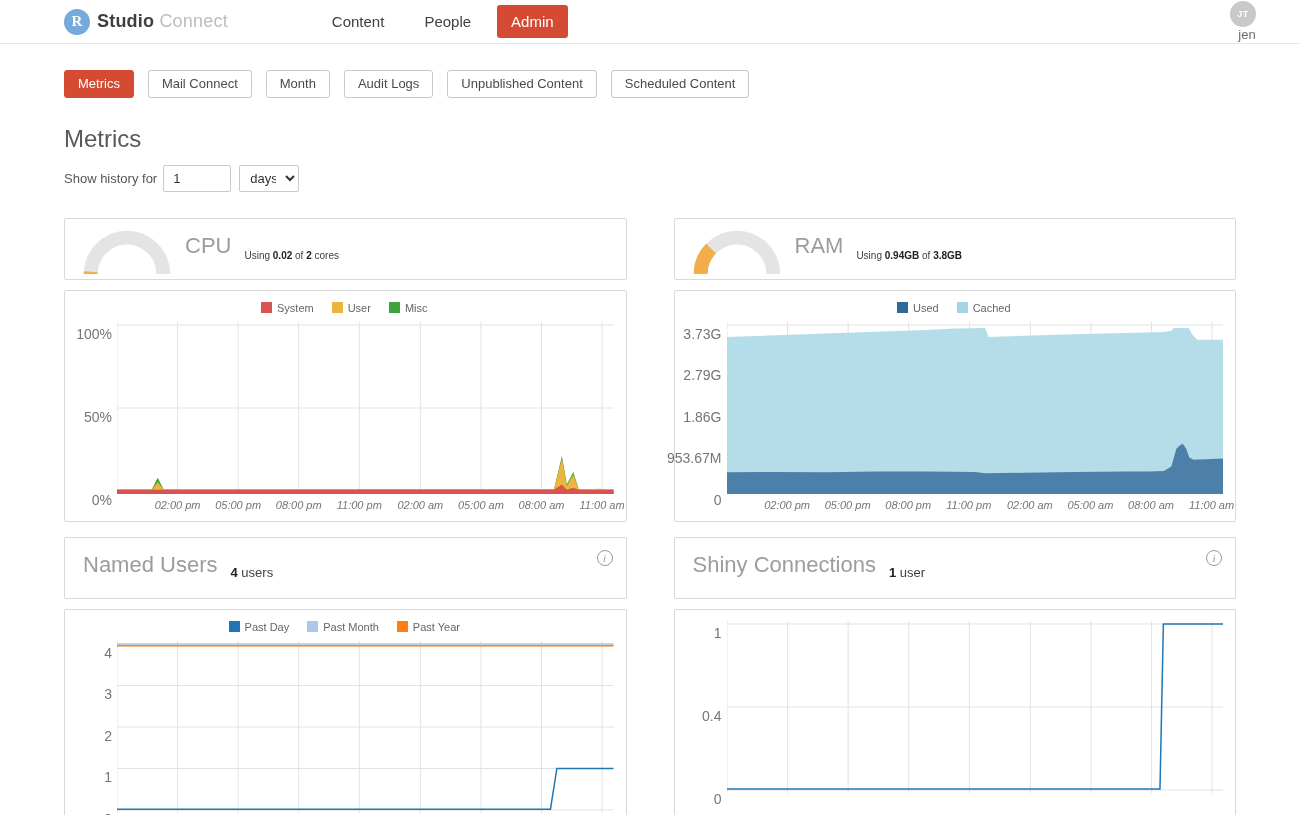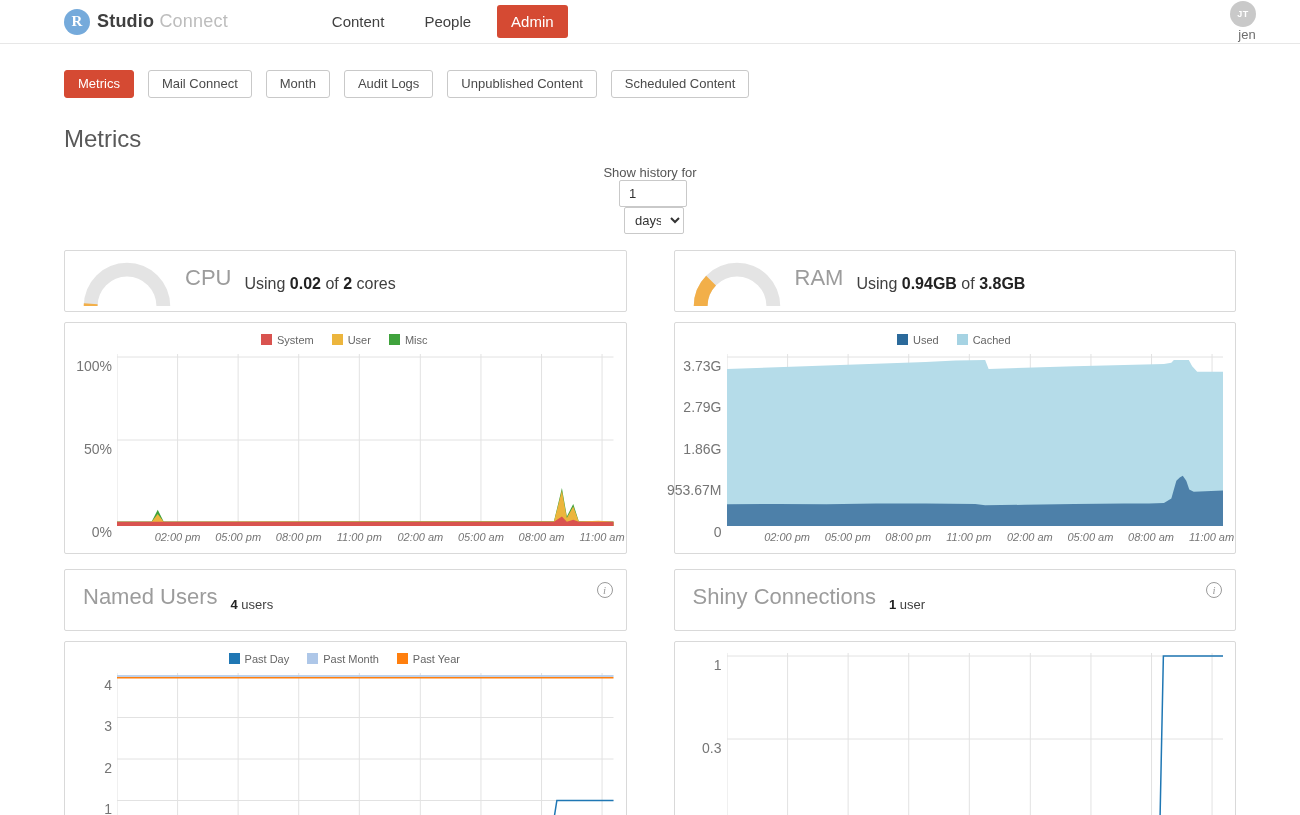--- a/index.html
+++ b/index.html
@@ -20,33 +20,33 @@
   .avatar { width:26px; height:26px; border-radius:50%; background:#c9c9c9; color:#fff; font-size:9px; font-weight:bold; display:flex; align-items:center; justify-content:center; letter-spacing:.5px; }
   .username { margin-left:8px; font-size:13px; color:#6e6e6e; }
 
   
   :root { --accent:#d54a33; --border:#d9d9d9; }
   .container { padding:0 64px 30px 64px; }
   .tabs { display:flex; margin-top:26px; }
   .tab { border:1px solid #c9c9c9; background:#fff; color:#4a4a4a; font-size:13px; font-family:inherit; padding:5px 13px; margin-right:14px; border-radius:3px; cursor:pointer; line-height:1.2; }
   .tab.active { background:var(--accent); border-color:var(--accent); color:#fff; }
   .page-title { font-size:24px; font-weight:400; color:#595959; margin:27px 0 12px 0; }
-  .history-row { display:flex; align-items:center; font-size:13px; color:#555; margin-bottom:16px;flex-direction:column; }
+  .history-row { display:flex; align-items:center; font-size:13px; color:#555; margin-bottom:26px; }
   .history-input { width:68px; height:27px; border:1px solid #c9c9c9; border-radius:2px; padding:2px 9px; font-size:13px; font-family:inherit; color:#333; margin-left:6px; }
   .history-select { height:27px; border:1px solid #c9c9c9; border-radius:2px; background:#fff; font-size:13px; font-family:inherit; color:#333; margin-left:8px; padding:2px 6px; width:60px; }
 
   .grid { display:grid; grid-template-columns:1fr 1fr; column-gap:47px; }
 
   
   .metric-card { border:1px solid var(--border); border-radius:2px; height:62px; margin-bottom:10px; display:flex; align-items:flex-end; padding:0 16px; position:relative; background:#fff; }
   .gauge-wrap { width:92px; height:48px; margin-bottom:4px; flex:none; }
   .gauge-wrap svg { width:100%; height:100%; display:block; }
   .metric-title { font-size:22px; color:#9c9c9c; line-height:1; margin:0 13px 22px 12px; white-space:nowrap; }
   .metric-title.noind { margin-left:2px; }
-  .metric-sub { font-size:16px; color:#404040; margin:0 0 18px 0; white-space:nowrap; }
+  .metric-sub { font-size:10px; color:#404040; margin:0 0 18px 0; white-space:nowrap; }
   .metric-sub b { color:#222; }
   .metric-count { font-size:13px; color:#404040; margin:16px 0 18px 0; }
   .metric-count b { color:#222; }
   .info-icon { position:absolute; top:12px; right:13px; width:16px; height:16px; border:1px solid #9a9a9a; border-radius:50%; color:#9a9a9a; font-family:"Liberation Serif", serif; font-style:italic; font-size:11px; line-height:14px; text-align:center; cursor:pointer; }
 
   
   .chart-panel { border:1px solid var(--border); border-radius:2px; padding:11px 12px 6px 10px; margin-bottom:15px; background:#fff; }
   .legend { display:flex; justify-content:center; font-size:11px; color:#666; margin-bottom:7px; min-height:13px; }
   .legend-item { margin:0 9px; white-space:nowrap; }
   .legend-item i { display:inline-block; width:11px; height:11px; margin-right:5px; vertical-align:-1px; }
@@ -280,21 +280,21 @@
             </svg>
         </div>
       </div>
       <div class="x-axis"></div>
     </div>
 
     <div class="chart-panel">
       <div class="chart-body">
         <div class="y-axis">
             <div class="ytick" style="top: -4px;">1</div>
-            <div class="ytick" style="top: 79px;">0.3</div>
+            <div class="ytick" style="top: 79px;">0.4</div>
             <div class="ytick" style="top: 162px;">0</div>
           </div>
         <div class="plot-wrap">
           <svg class="plot" viewBox="0 0 512 172" preserveAspectRatio="none">
               <line x1="0" x2="512" y1="3.0" y2="3.0" stroke="#e2e2e2" stroke-width="1" vector-effect="non-scaling-stroke"></line>
               <line x1="0" x2="512" y1="86.0" y2="86.0" stroke="#e2e2e2" stroke-width="1" vector-effect="non-scaling-stroke"></line>
               <line x1="0" x2="512" y1="169.0" y2="169.0" stroke="#e2e2e2" stroke-width="1" vector-effect="non-scaling-stroke"></line>
               <line x1="0.0" x2="0.0" y1="0" y2="172" stroke="#e2e2e2" stroke-width="1" vector-effect="non-scaling-stroke"></line>
               <line x1="62.5" x2="62.5" y1="0" y2="172" stroke="#e2e2e2" stroke-width="1" vector-effect="non-scaling-stroke"></line>
               <line x1="124.9" x2="124.9" y1="0" y2="172" stroke="#e2e2e2" stroke-width="1" vector-effect="non-scaling-stroke"></line>

